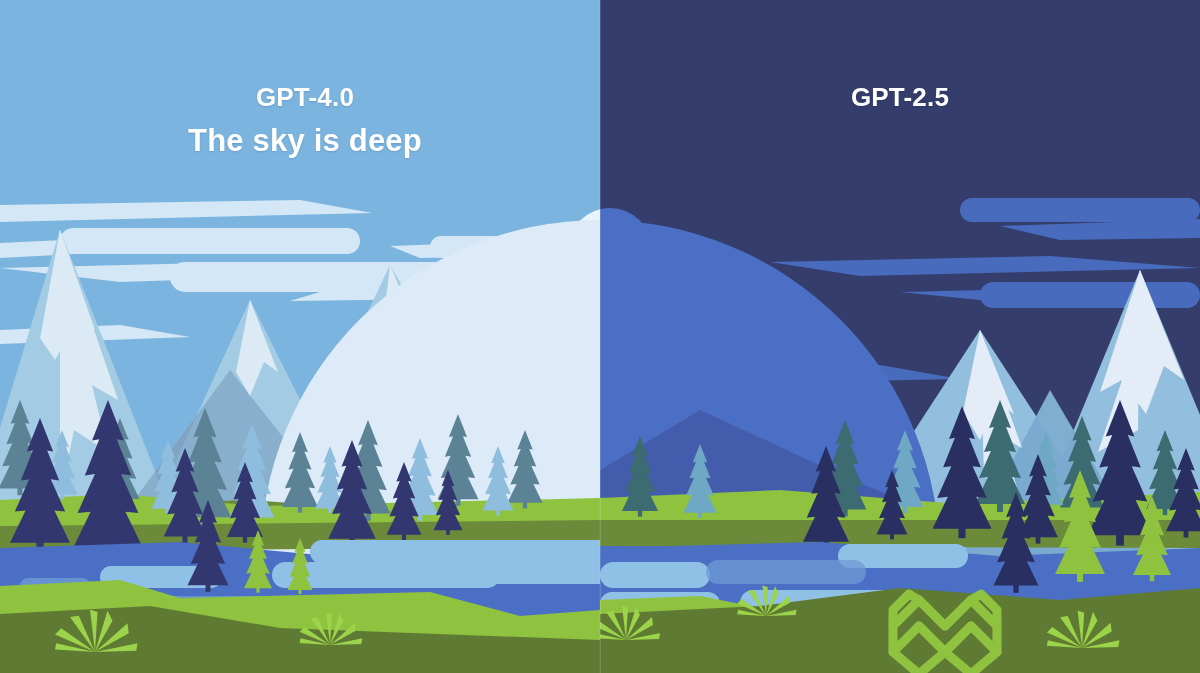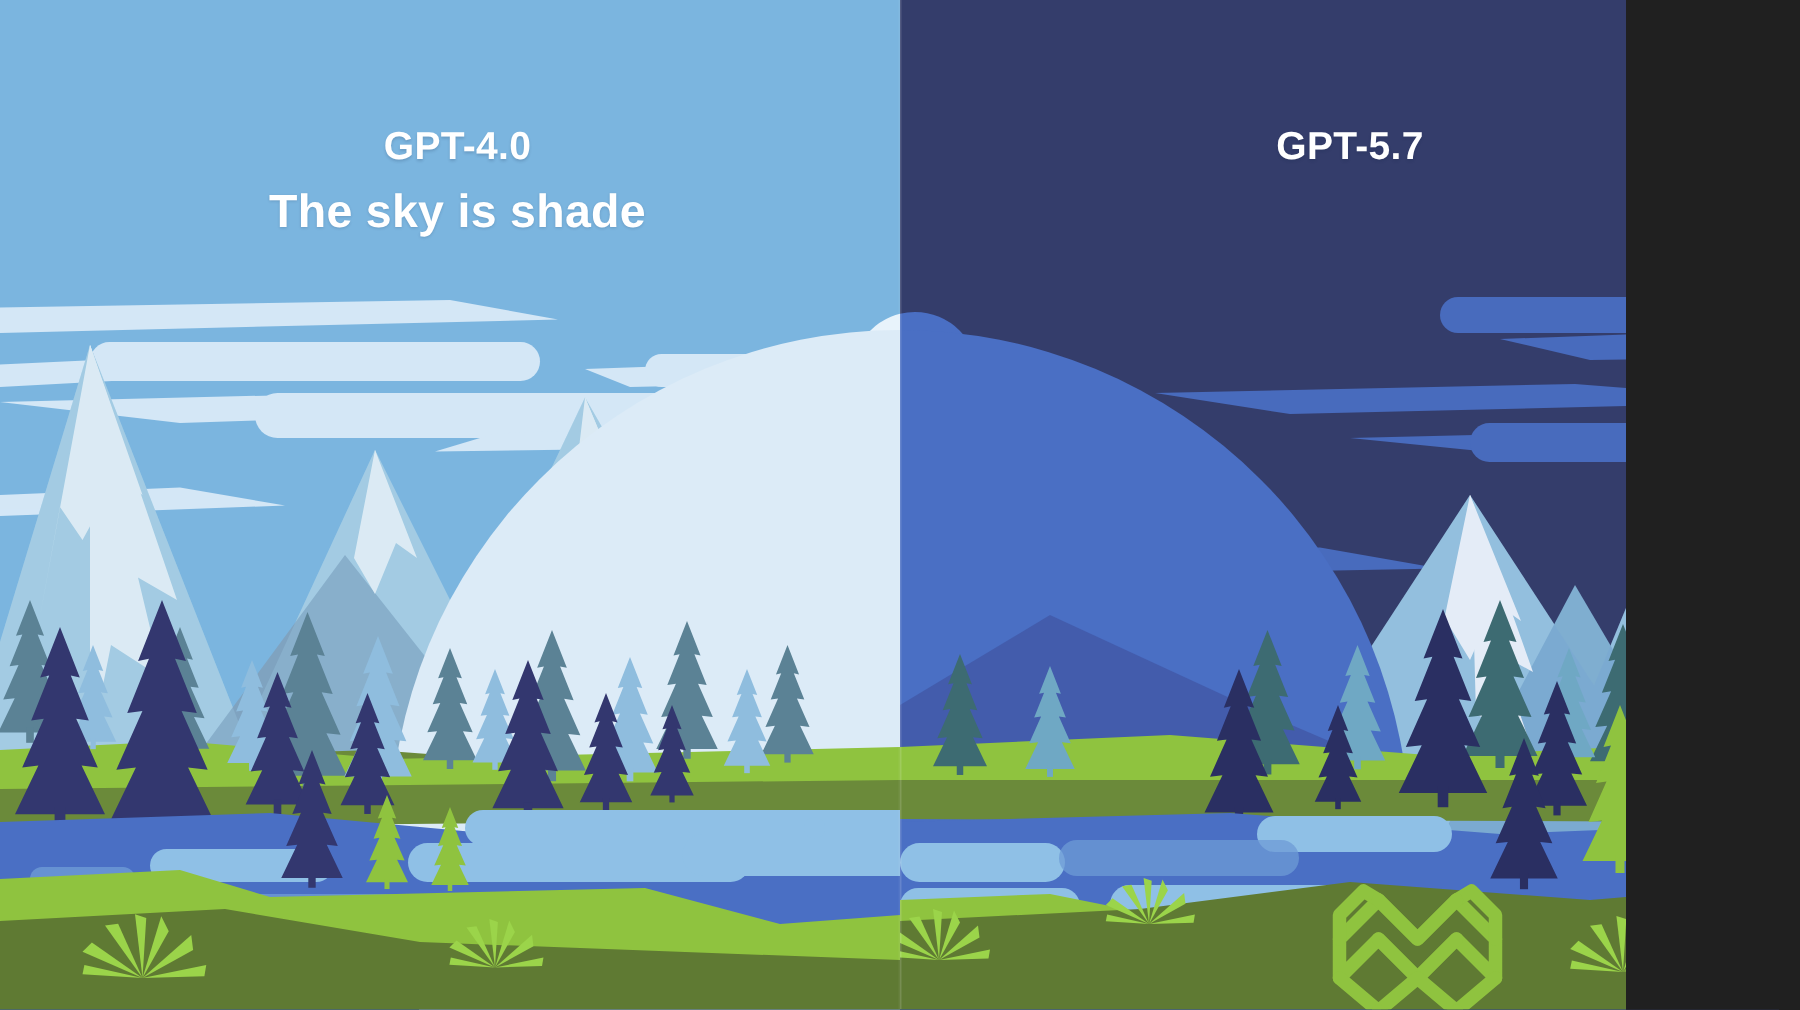--- a/index.html
+++ b/index.html
@@ -1,20 +1,20 @@
 <!DOCTYPE html>
 <html><head>
 <meta charset="utf-8">
 <title>GPT-4.0 vs GPT-4.5 Sky Comparison</title>
 <style>
   html,body{margin:0;padding:0;background:#202020;}
   *{box-sizing:border-box;}
   #stage{
     position:relative;
-    width:1084px;height:673px;
+    width:1200px;height:673px;
     overflow:hidden;
     font-family:"Liberation Sans","DejaVu Sans",sans-serif;
     background:#7BB5DF;
   }
   #art{position:absolute;inset:0;width:1200px;height:673px;display:block;}
   .caption{
     position:absolute;
     text-align:center;
     color:#FFFFFF;
     font-weight:700;
@@ -282,20 +282,20 @@
       </g>
     </g>
 
     <rect x="599" y="0" width="2" height="673" fill="#FFFFFF" opacity=".06"></rect>
   </svg>
 
   <div id="divider"></div>
 
   <div class="caption" id="cap-left">
     <div class="cap-model">GPT-4.0</div>
-    <div class="cap-line">The sky is shade</div>
+    <div class="cap-line">The sky is deep</div>
   </div>
 
   <div class="caption" id="cap-right">
-    <div class="cap-model">GPT-5.7</div>
+    <div class="cap-model">GPT-2.5</div>
   </div>
 
 </div>
 
 </body></html>

